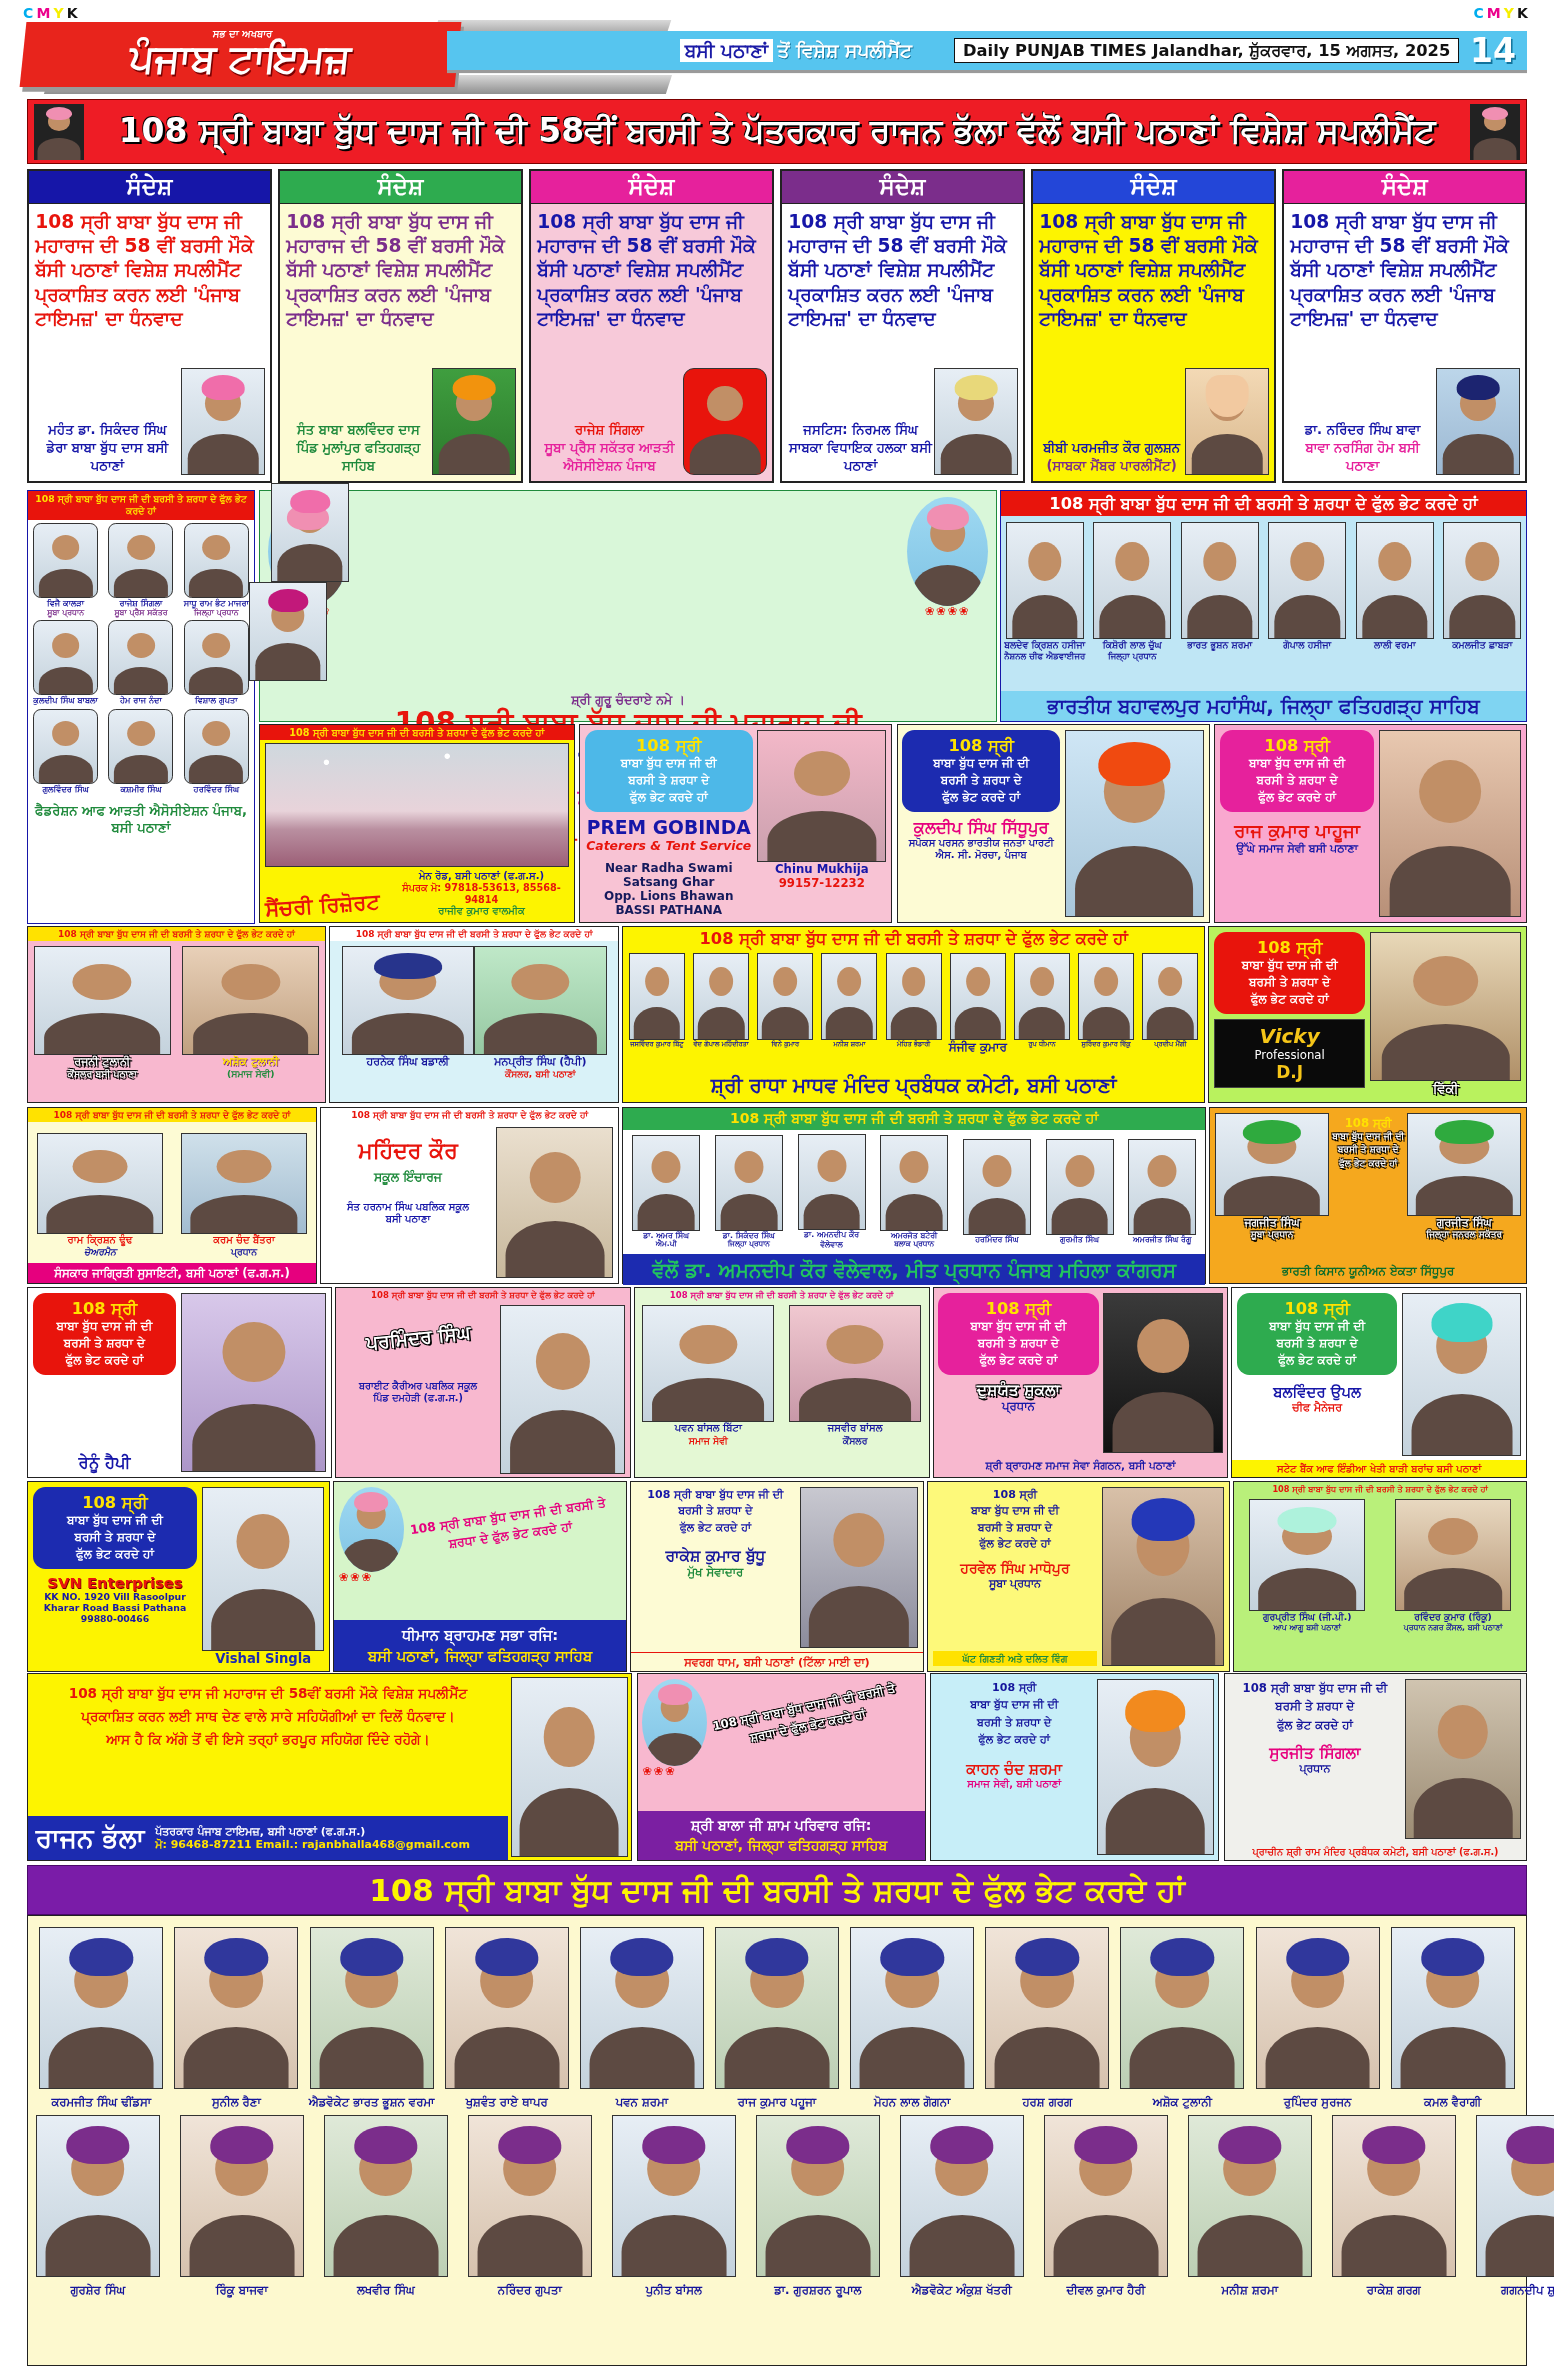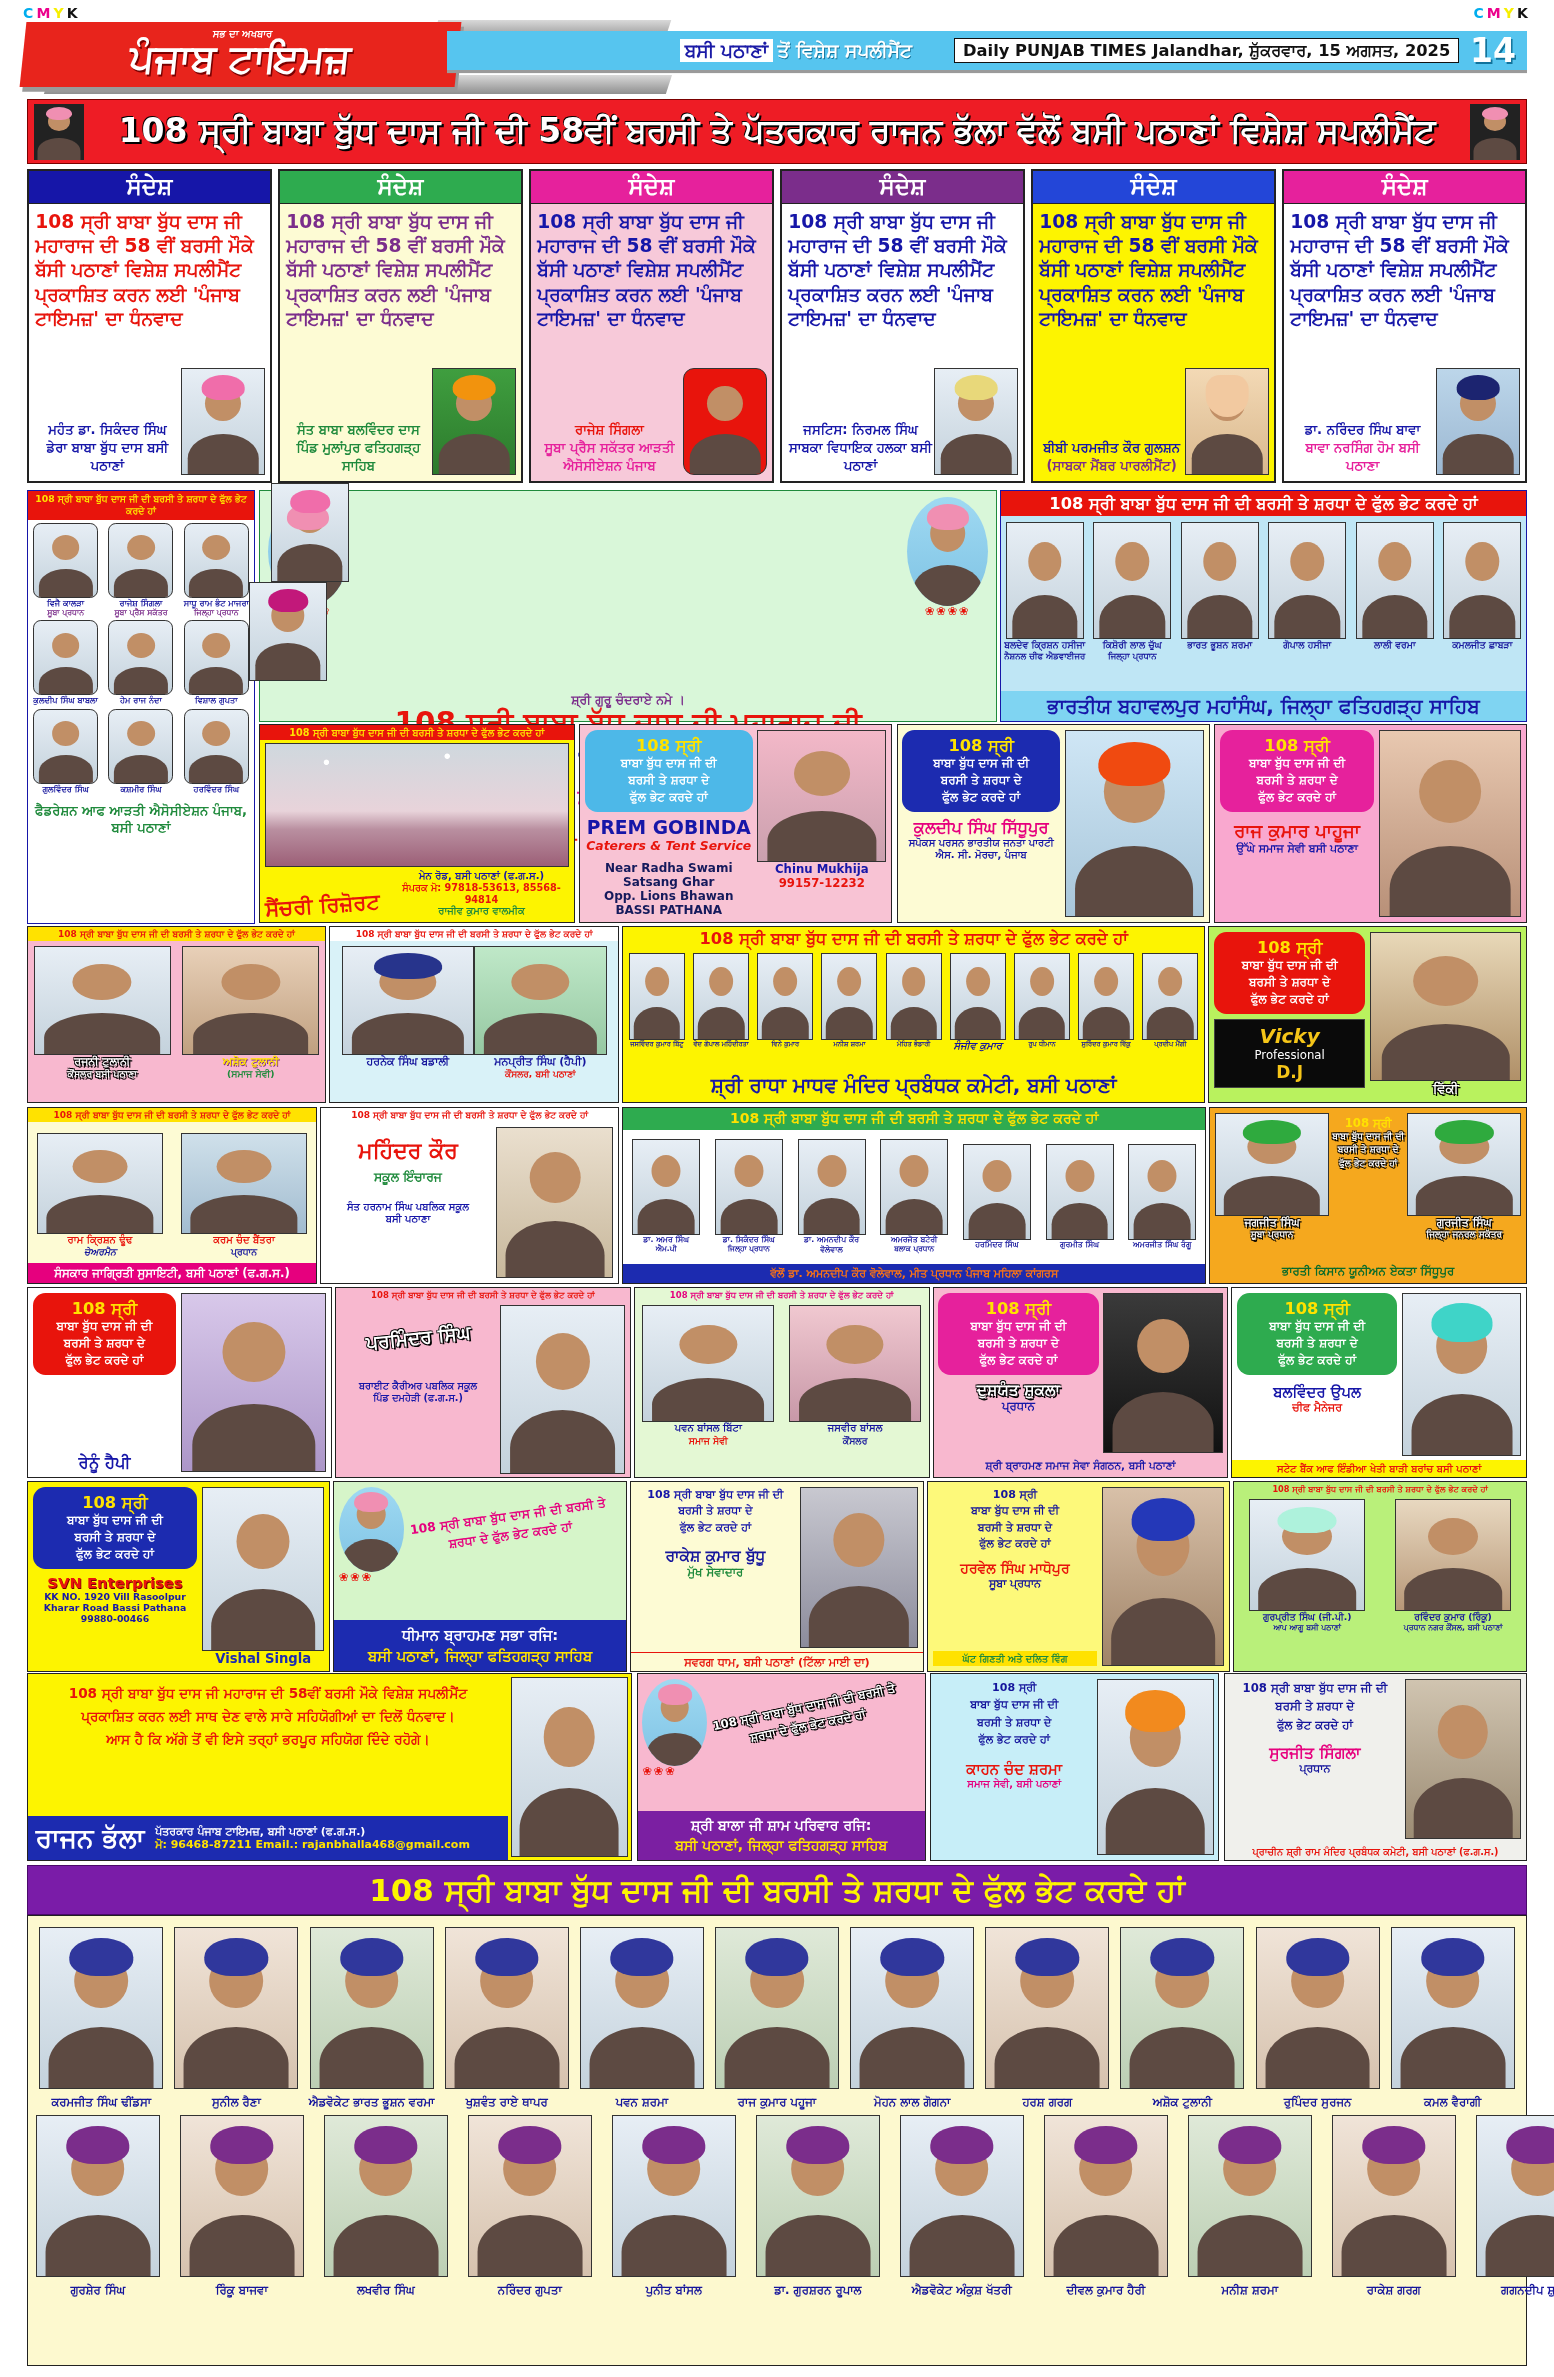--- a/index.html
+++ b/index.html
@@ -397,21 +397,21 @@
           <div class="fig" style="width:59px;">
           <div class="ph" style="width:56px;height:87px;"></div>
           <div class="fname" style="font-size:6.6px;">ਮਨੀਸ਼ ਸ਼ਰਮਾ</div>
         </div>
           <div class="fig" style="width:59px;">
           <div class="ph" style="width:56px;height:87px;"></div>
           <div class="fname" style="font-size:6.6px;">ਮੋਹਿਤ ਭੰਡਾਰੀ</div>
         </div>
           <div class="fig" style="width:59px;">
           <div class="ph" style="width:56px;height:87px;"></div>
-          <div class="fname" style="font-size:10px;font-style:italic;">ਸੰਜੀਵ ਕੁਮਾਰ</div>
+          <div class="fname" style="font-size:12px;">ਸੰਜੀਵ ਕੁਮਾਰ</div>
         </div>
           <div class="fig" style="width:59px;">
           <div class="ph" style="width:56px;height:87px;"></div>
           <div class="fname" style="font-size:6.6px;">ਰੂਪ ਧੀਮਾਨ</div>
         </div>
           <div class="fig" style="width:59px;">
           <div class="ph" style="width:56px;height:87px;"></div>
           <div class="fname" style="font-size:6.6px;">ਸੁਰਿੰਦਰ ਕੁਮਾਰ ਵਿੱਕੂ</div>
         </div>
           <div class="fig" style="width:59px;">
@@ -503,21 +503,21 @@
           <div class="ph" style="width:68px;height:96px;"></div>
           <div class="fname" style="font-size:7.8px;">ਗੁਰਮੀਤ ਸਿੰਘ</div>
           <div class="frole" style="font-size:7.4px;"></div>
         </div>
           <div class="fig" style="width:75px;">
           <div class="ph" style="width:68px;height:96px;"></div>
           <div class="fname" style="font-size:7.8px;">ਅਮਰਜੀਤ ਸਿੰਘ ਰੰਗੂ</div>
           <div class="frole" style="font-size:7.4px;"></div>
         </div>
         </div>
-      <div class="footstrip" style="background:#1c2bb0;color:#f97316;font-size:11px;padding:3.1px;">ਵੱਲੋਂ ਡਾ. ਅਮਨਦੀਪ ਕੌਰ ਵੋਲੇਵਾਲ, ਮੀਤ ਪ੍ਰਧਾਨ ਪੰਜਾਬ ਮਹਿਲਾ ਕਾਂਗਰਸ</div>
+      <div class="footstrip" style="background:#1c2bb0;color:#22c55e;font-size:20px;padding:3.1px;">ਵੱਲੋਂ ਡਾ. ਅਮਨਦੀਪ ਕੌਰ ਵੋਲੇਵਾਲ, ਮੀਤ ਪ੍ਰਧਾਨ ਪੰਜਾਬ ਮਹਿਲਾ ਕਾਂਗਰਸ</div>
     </div>
     <div class="bx" style="flex:1;background:#f5a81e;display:flex;flex-direction:column;">
       <div class="flex" style="flex:1;gap:3.1px;padding:4.7px;">
         <div class="fig" style="flex:1;">
           <div class="ph" style="width:100%;height:103px;">
               <i class="tb" style="background:#2faa3e;"></i>
             </div>
           <div class="bold ow ctr" style="font-size:11px;">ਜਗਜੀਤ ਸਿੰਘ</div>
           <div class="bold ow ctr" style="font-size:9px;">ਸੂਬਾ ਪ੍ਰਧਾਨ</div>
         </div>

